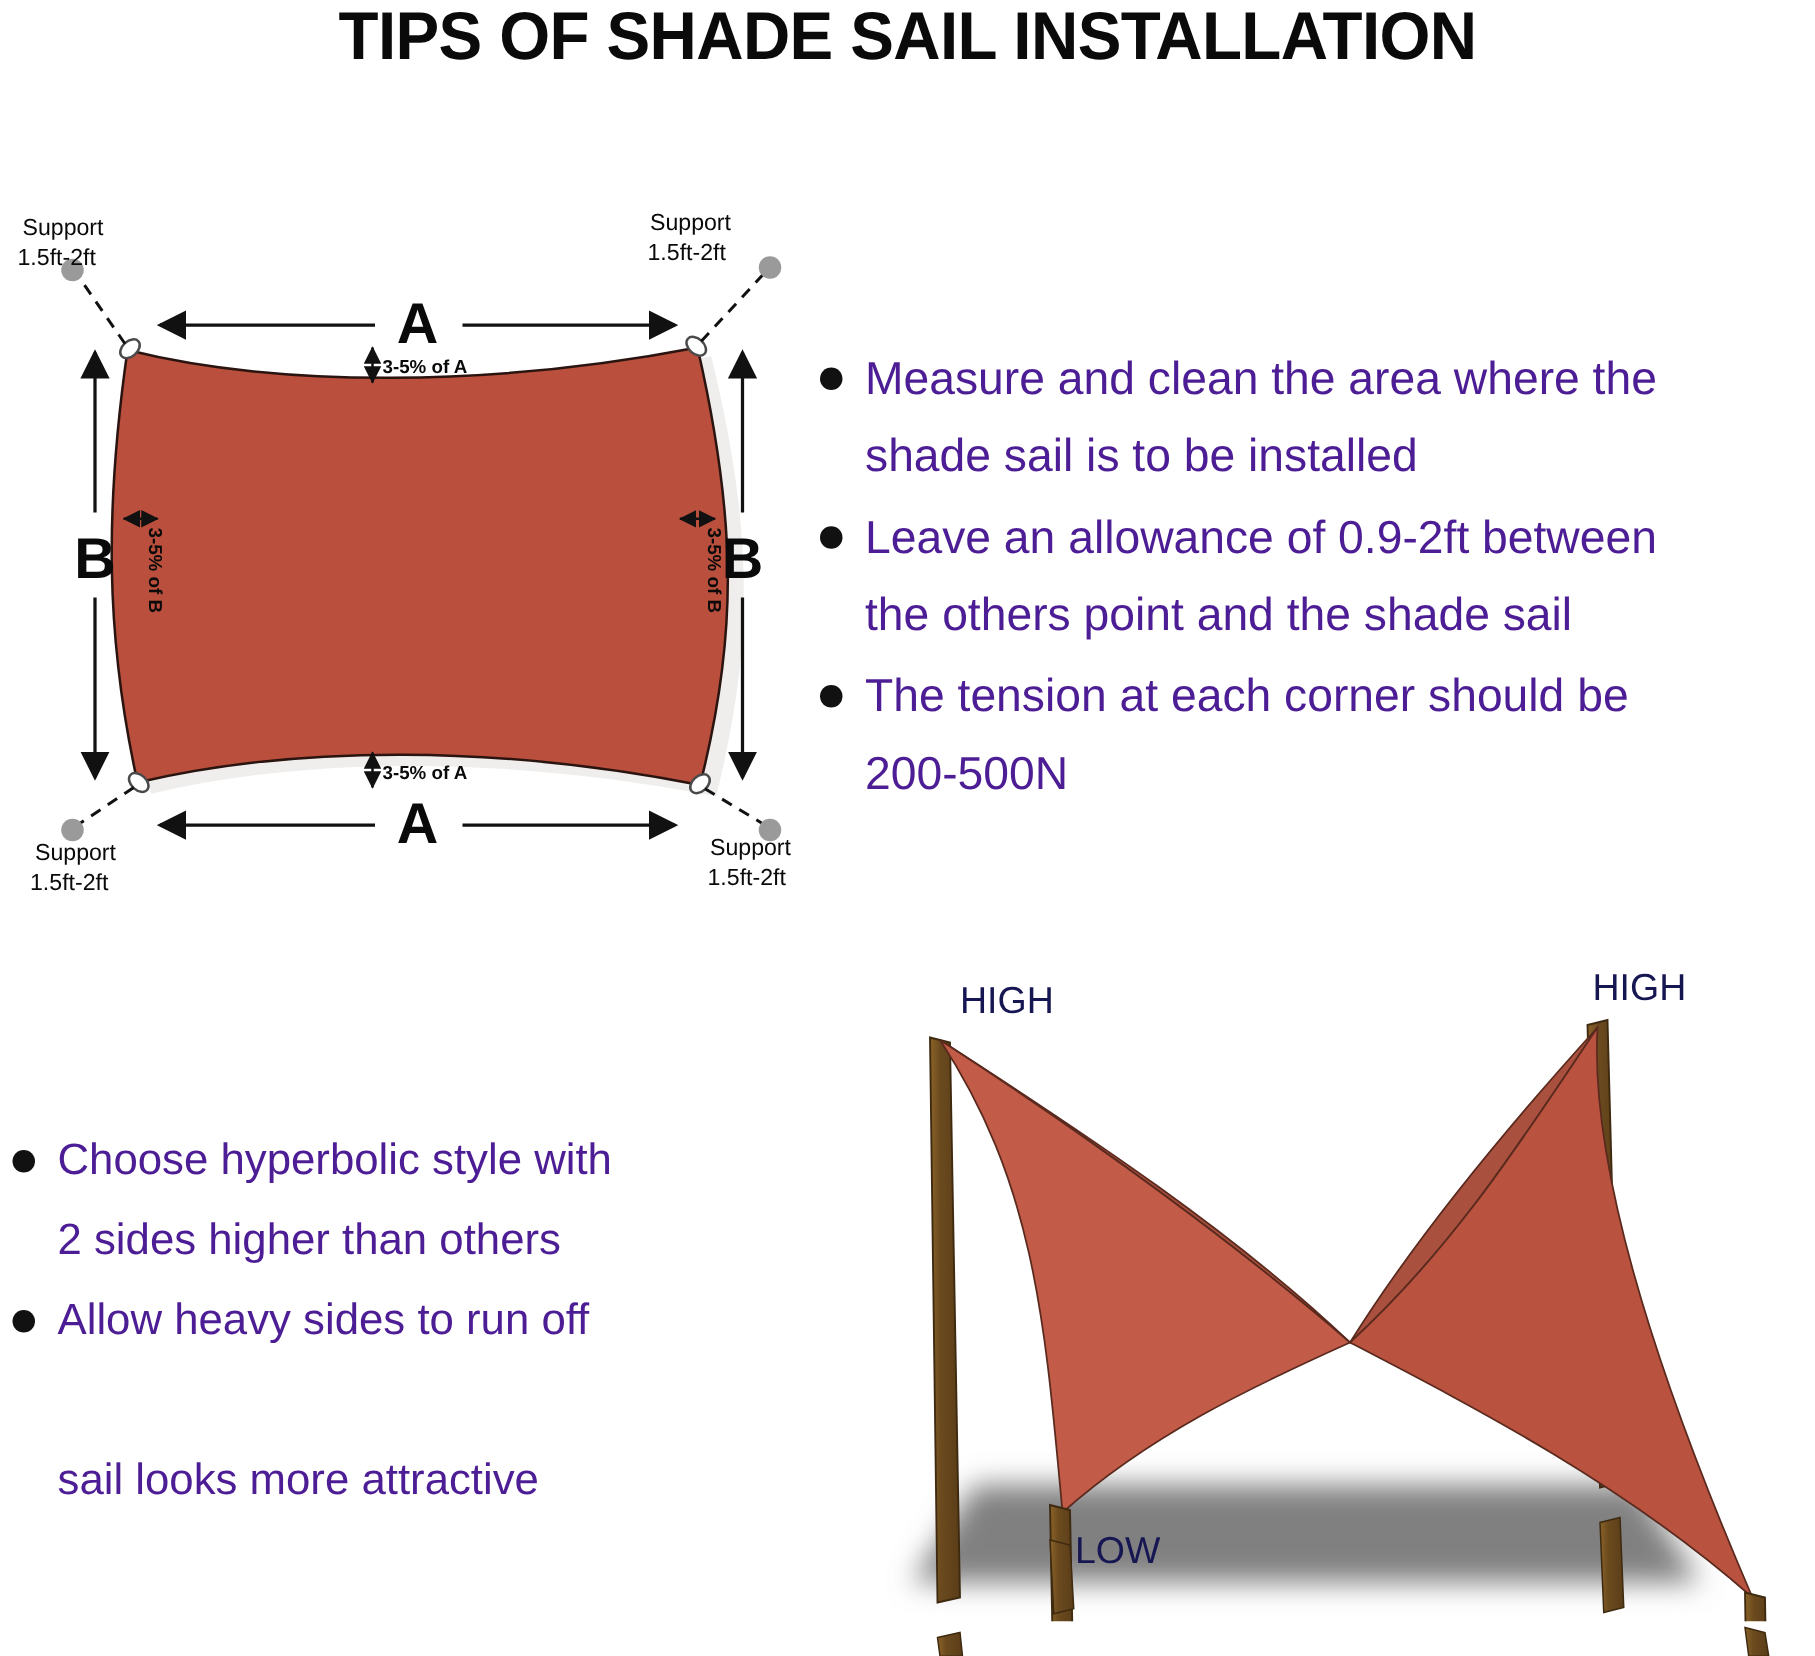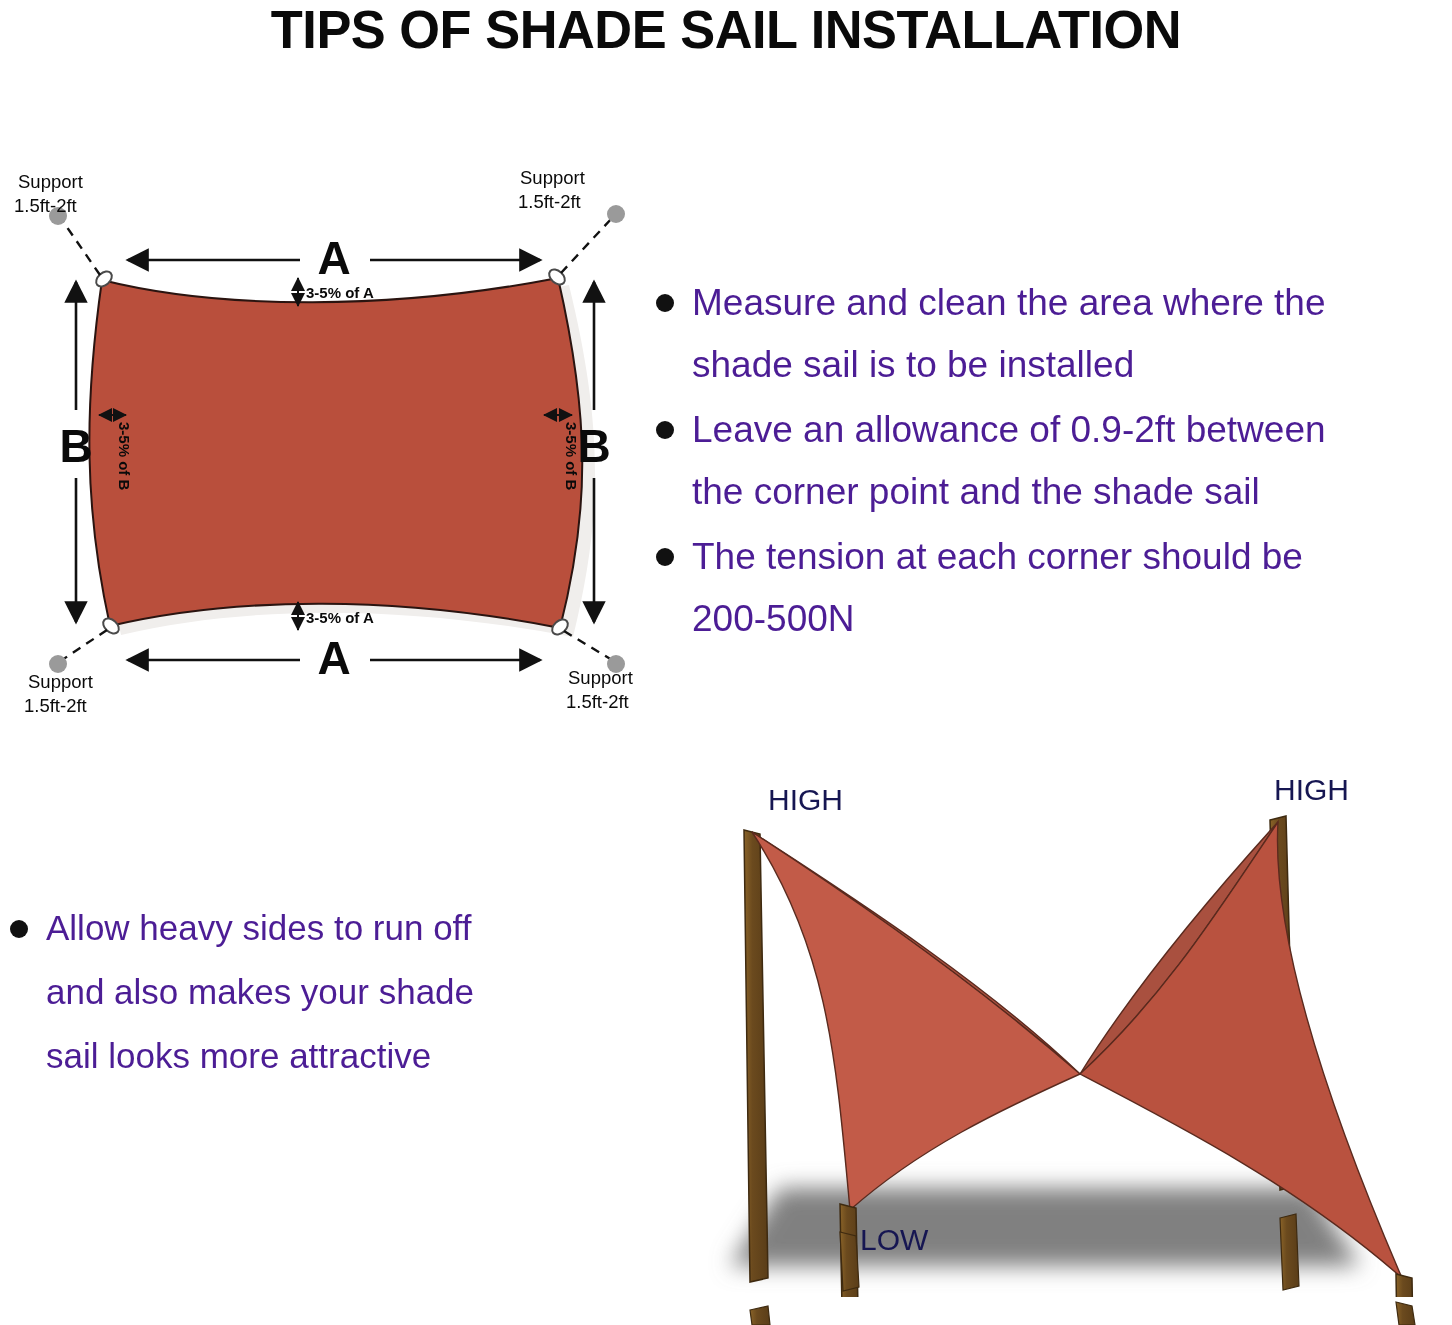--- a/index.html
+++ b/index.html
@@ -225,34 +225,39 @@
 
   <ul class="bullet-list" id="bullets-right">
     <li class="bullet-item">
       <span class="dot"></span>
       <span>Measure and clean the area where the</span><br>
       <span>shade sail is to be installed</span>
     </li>
     <li class="bullet-item">
       <span class="dot"></span>
       <span>Leave an allowance of 0.9-2ft between</span><br>
-      <span>the corner point and the shade sail</span>
+      <span>the others point and the shade sail</span>
     </li>
     <li class="bullet-item">
       <span class="dot"></span>
       <span>The tension at each corner should be</span><br>
       <span>200-500N</span>
     </li>
   </ul>
 
   <ul class="bullet-list" id="bullets-bottom-left">
     <li class="bullet-item">
       <span class="dot"></span>
+      <span>Choose hyperbolic style with</span><br>
+      <span>2 sides higher than others</span>
+    </li>
+    <li class="bullet-item">
+      <span class="dot"></span>
       <span>Allow heavy sides to run off</span><br>
-      <span>and also makes your shade</span><br>
+      <br>
       <span>sail looks more attractive</span>
     </li>
   </ul>
 
   <div id="diagram-hyper">
     <svg width="792" height="539" viewBox="0 0 792 539" xmlns="http://www.w3.org/2000/svg">
       <defs>
         <filter id="shadowBlur" x="-25%" y="-60%" width="150%" height="250%">
           <feGaussianBlur stdDeviation="11"></feGaussianBlur>
         </filter>

